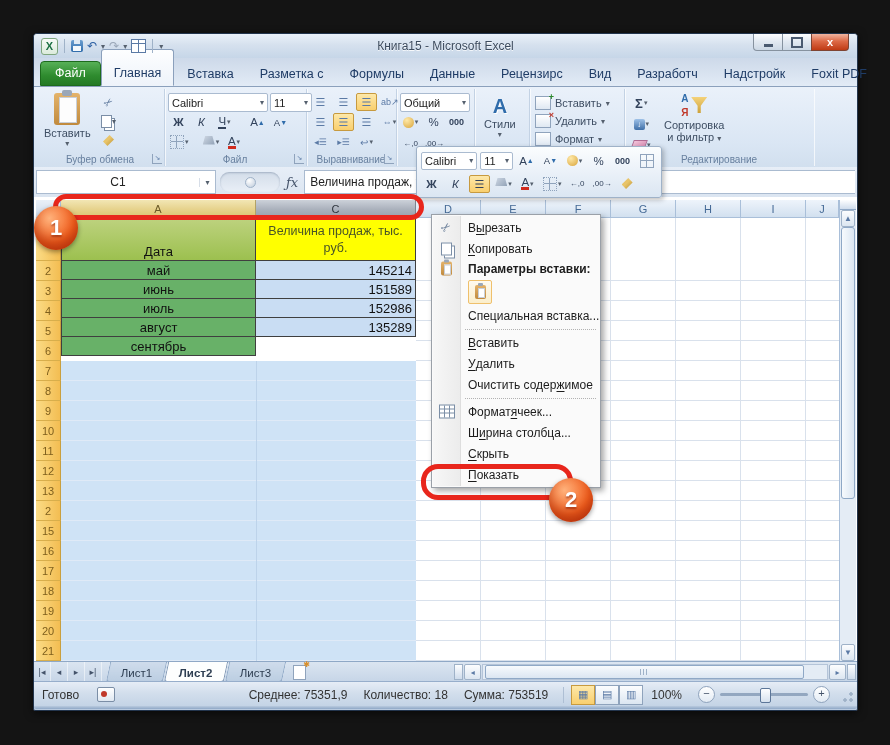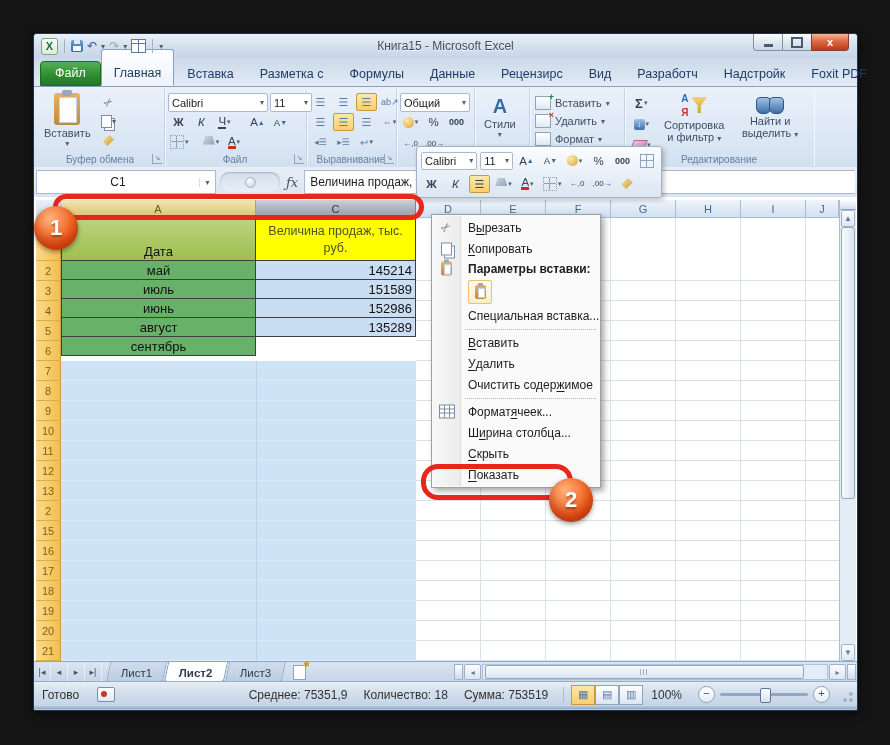--- a/index.html
+++ b/index.html
@@ -415,25 +415,20 @@
         </div>
         <div style="position:absolute;left:40px;top:4px;" class="big2">
           <span class="sortic">
               <span class="a">А</span>
               <span class="ya">Я</span>
               <span class="funnel"></span>
             </span>
           <span>Сортировка</span>
           <span><span>и фильтр</span> <span class="qdrop">▾</span></span>
         </div>
-        <div style="position:absolute;left:118px;top:4px;" class="big2">
-          <span class="binoc"></span>
-          <span>Найти и</span>
-          <span><span>выделить</span> <span class="qdrop">▾</span></span>
-        </div>
         <div class="glabel">Редактирование</div>
       </div>
     </div>
 
     <div class="fbar">
       <div class="namebox">
         <span class="nb-text">C1</span>
         <span class="dd">▾</span>
       </div>
       <div class="fx-zone">
@@ -489,22 +484,22 @@
            background-image:repeating-linear-gradient(90deg,transparent 0 64px,#d9e1ec 64px 65px),
                             repeating-linear-gradient(180deg,transparent 0 19px,#d9e1ec 19px 20px);"></div>
 
       <div class="selblock" style="left:27px;top:164px;width:355px;height:300px;">
         <div class="vline" style="left:195px;"></div>
       </div>
 
       <div id="tblA" class="tblcol" style="left:27px;top:21px;width:195px;border-top:1px solid #3f3f3f;">
           <div class="cellA" style="height: 42px; background: linear-gradient(rgb(189, 210, 126), rgb(156, 192, 79));">Дата</div>
           <div class="cellA" style="height: 19px; background: rgb(104, 177, 104);">май</div>
+          <div class="cellA" style="height: 19px; background: rgb(104, 177, 104);">июнь</div>
           <div class="cellA" style="height: 19px; background: rgb(104, 177, 104);">июль</div>
-          <div class="cellA" style="height: 19px; background: rgb(104, 177, 104);">июнь</div>
           <div class="cellA" style="height: 19px; background: rgb(104, 177, 104);">август</div>
           <div class="cellA" style="height: 19px; background: rgb(104, 177, 104);">сентябрь</div>
         </div>
       <div id="tblC" class="tblcol" style="left:222px;top:21px;width:160px;border-top:1px solid #3f3f3f;">
           <div class="cellC" style="height: 42px; background: rgb(255, 255, 0); color: rgb(74, 85, 39); justify-content: center; align-items: center; text-align: center; font-size: 12.5px; line-height: 1.3; padding: 0px 4px;">Величина продаж, тыс. руб.</div>
           <div class="cellC" style="height: 19px; background: rgb(201, 221, 243);">145214</div>
           <div class="cellC" style="height: 19px; background: rgb(201, 221, 243);">151589</div>
           <div class="cellC" style="height: 19px; background: rgb(201, 221, 243);">152986</div>
           <div class="cellC" style="height: 19px; background: rgb(201, 221, 243);">135289</div>
         </div>

